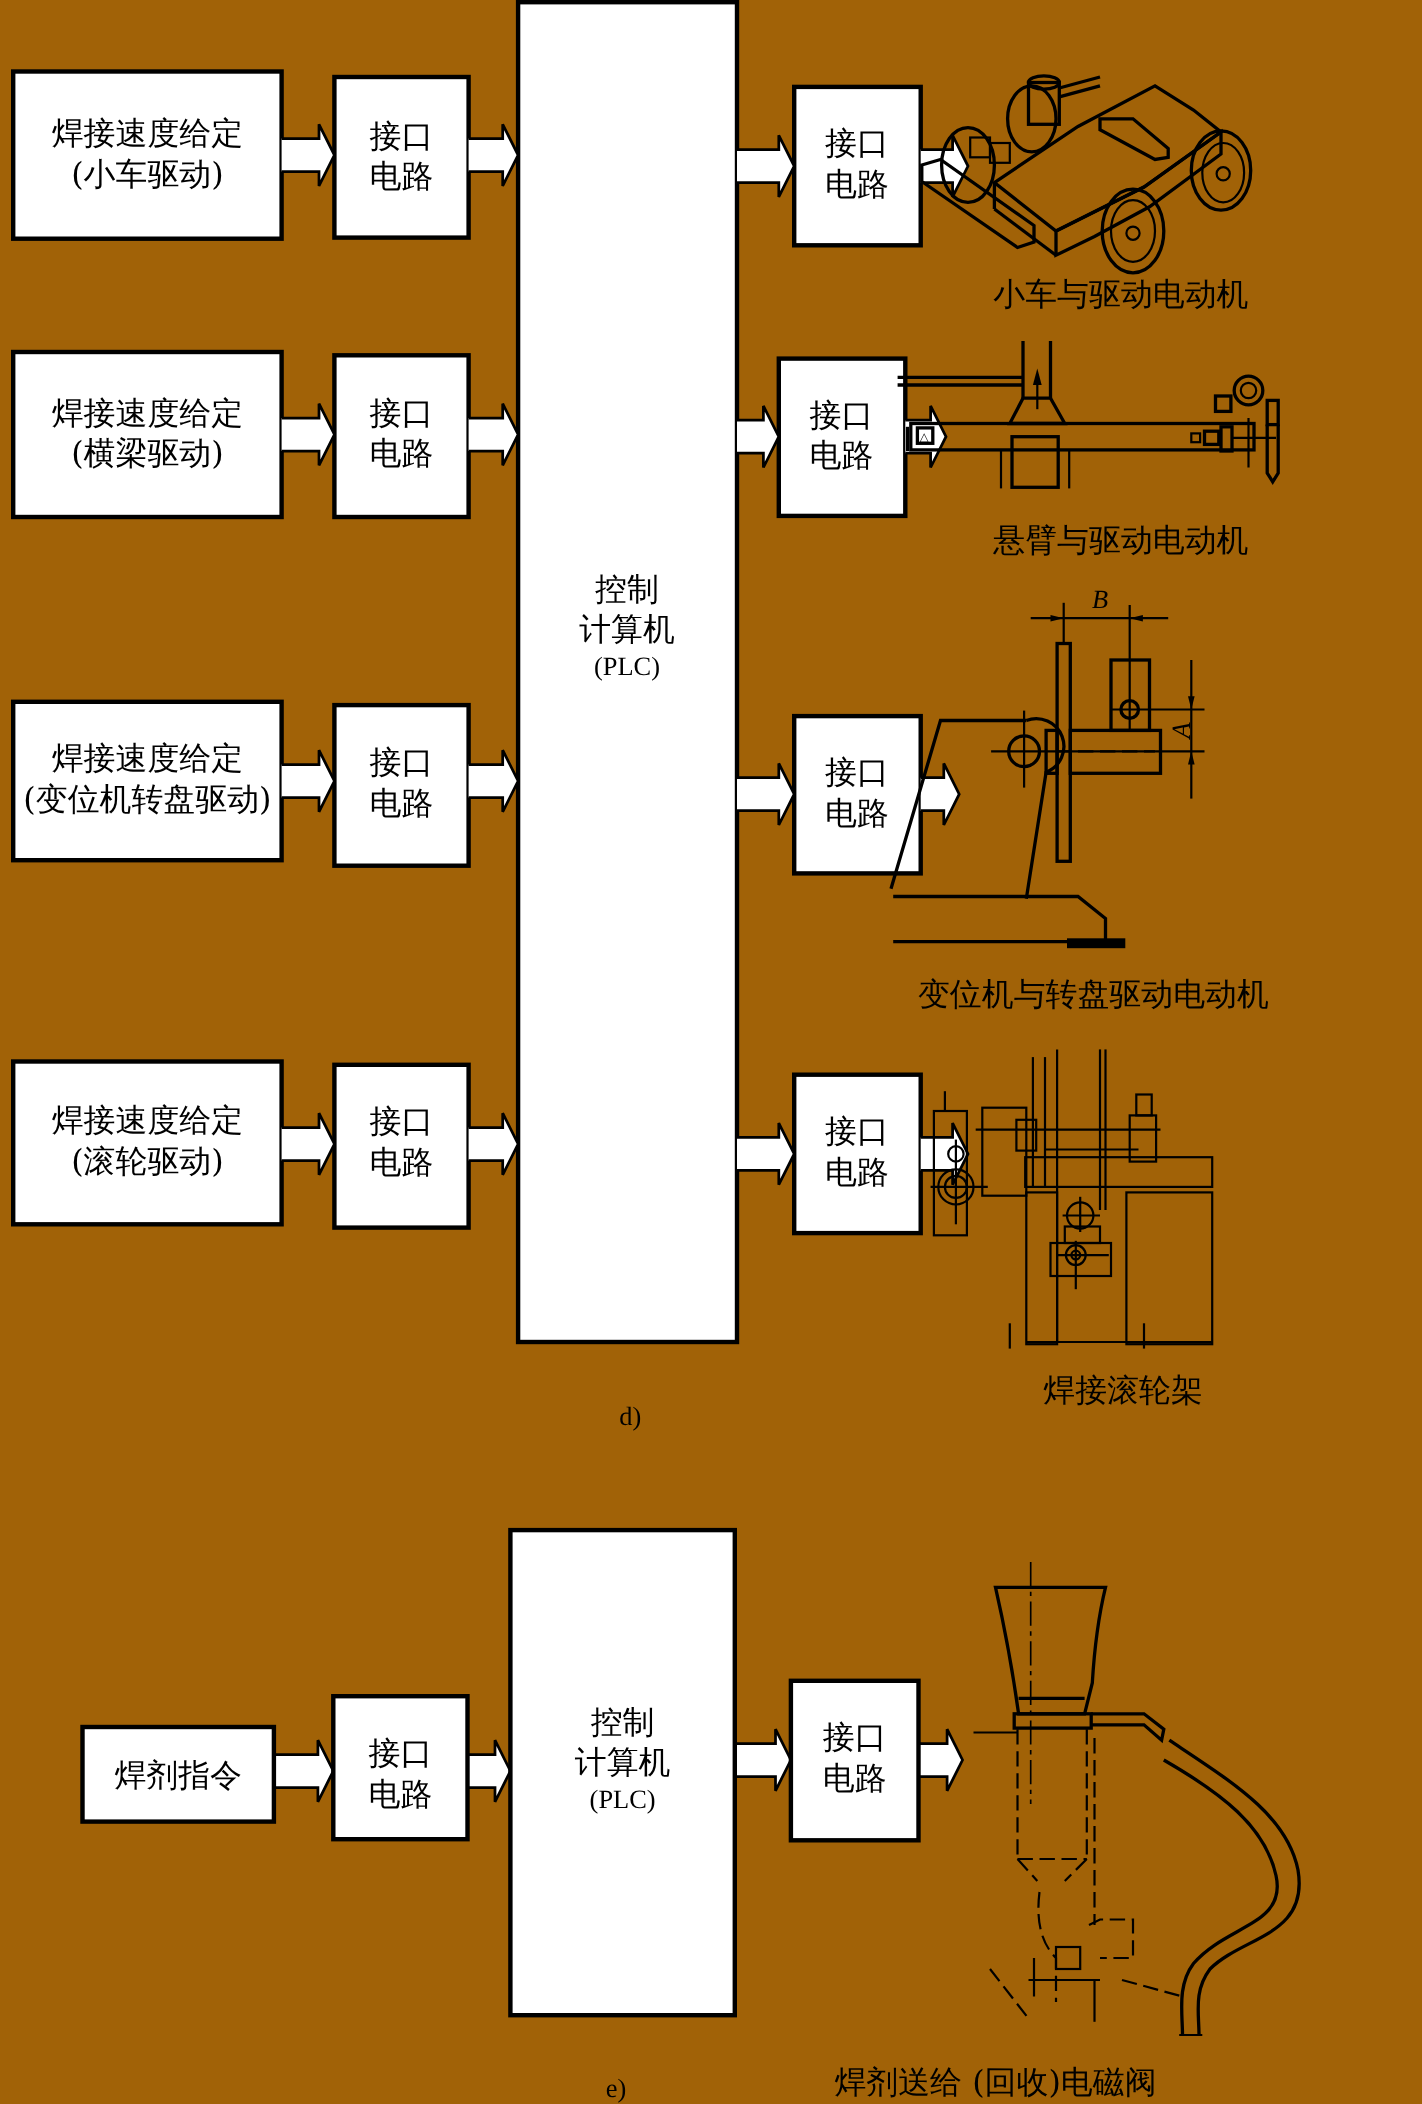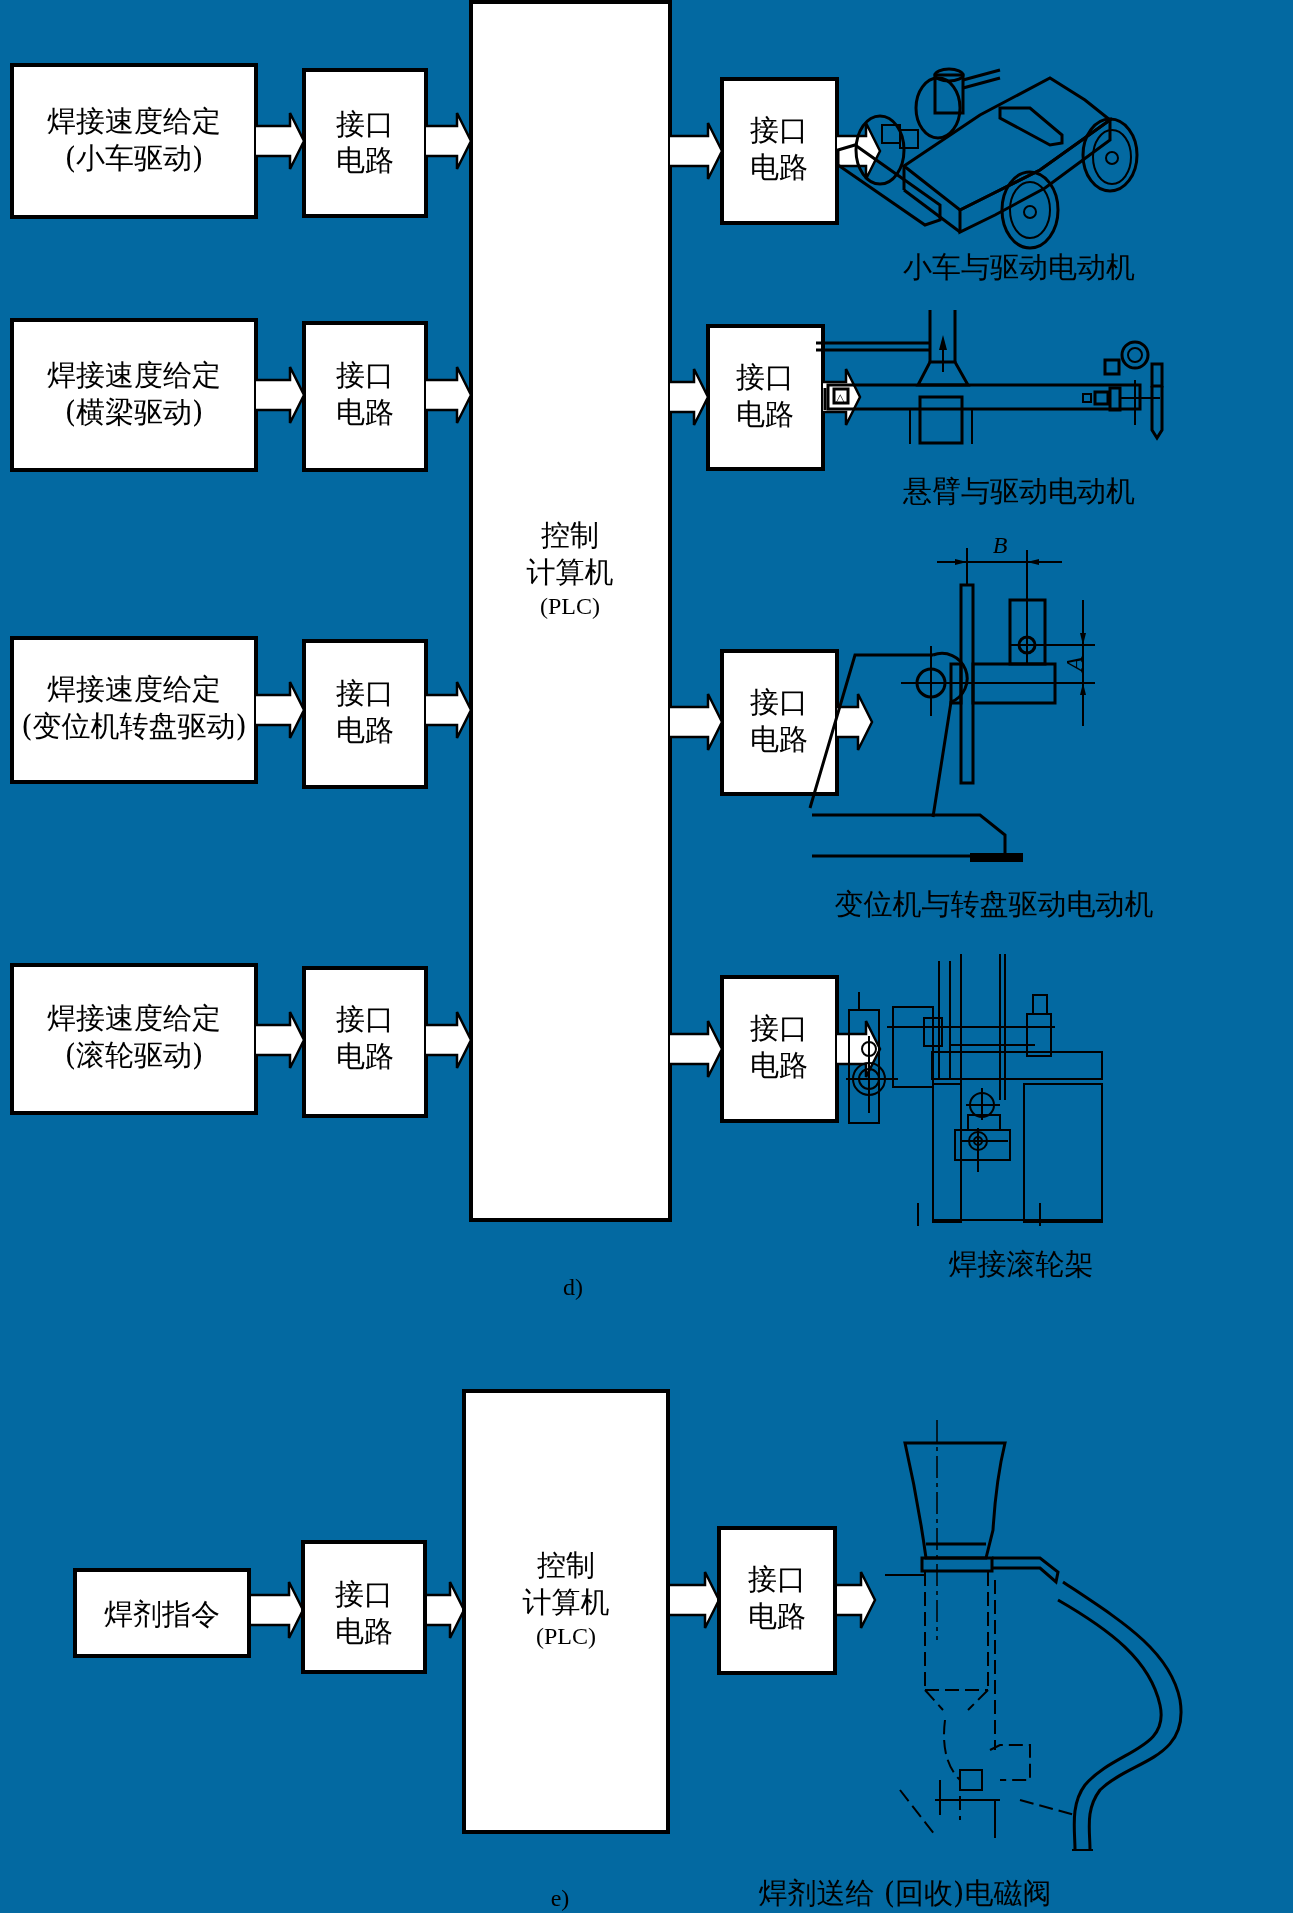--- a/index.html
+++ b/index.html
@@ -1,16 +1,16 @@
 <!DOCTYPE html>
 <html><head>
 <meta charset="utf-8">
 <style>
   html, body { margin: 0; padding: 0; background: #ffffff; }
-  #canvas { position: relative; width: 1293px; height: 1913px; background: #0369a1; overflow: hidden; }
+  #canvas { position: relative; width: 1293px; height: 1913px; background: #a16207; overflow: hidden; }
   svg { position: absolute; left: 0; top: 0; }
   .box { fill: #ffffff; stroke: #000000; stroke-width: 4; }
   .thin { fill: none; stroke: #000000; stroke-width: 2; }
   .med { fill: none; stroke: #000000; stroke-width: 3; }
   .arrow { fill: #ffffff; stroke: #000000; stroke-width: 2.5; stroke-linejoin: miter; }
   .dash { fill: none; stroke: #000000; stroke-width: 2; stroke-dasharray: 14 6; }
   .center { fill: none; stroke: #000000; stroke-width: 1.5; stroke-dasharray: 22 5 4 5; }
   text { font-family: "DejaVu Serif", "Liberation Serif", serif; fill: #000000; }
   .lbl { font-size: 29px; }
   .cap { font-size: 29px; }

